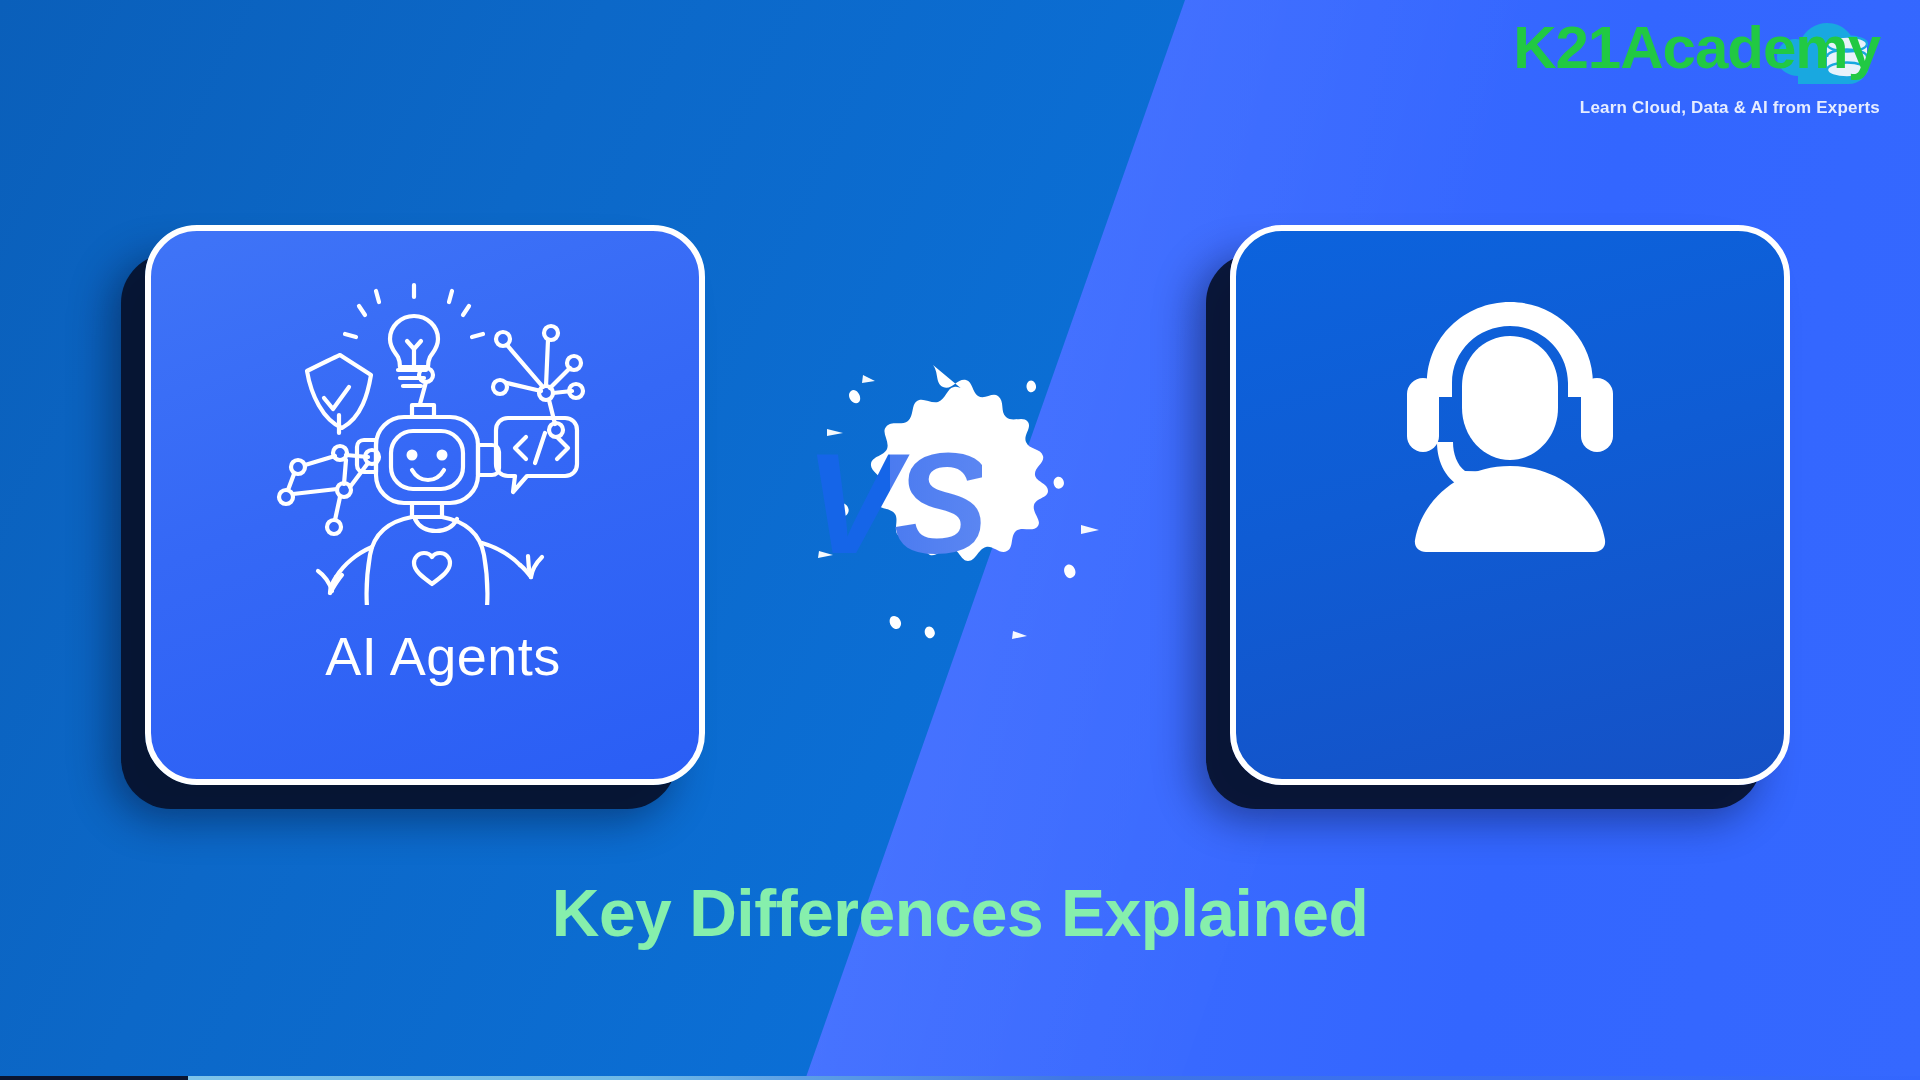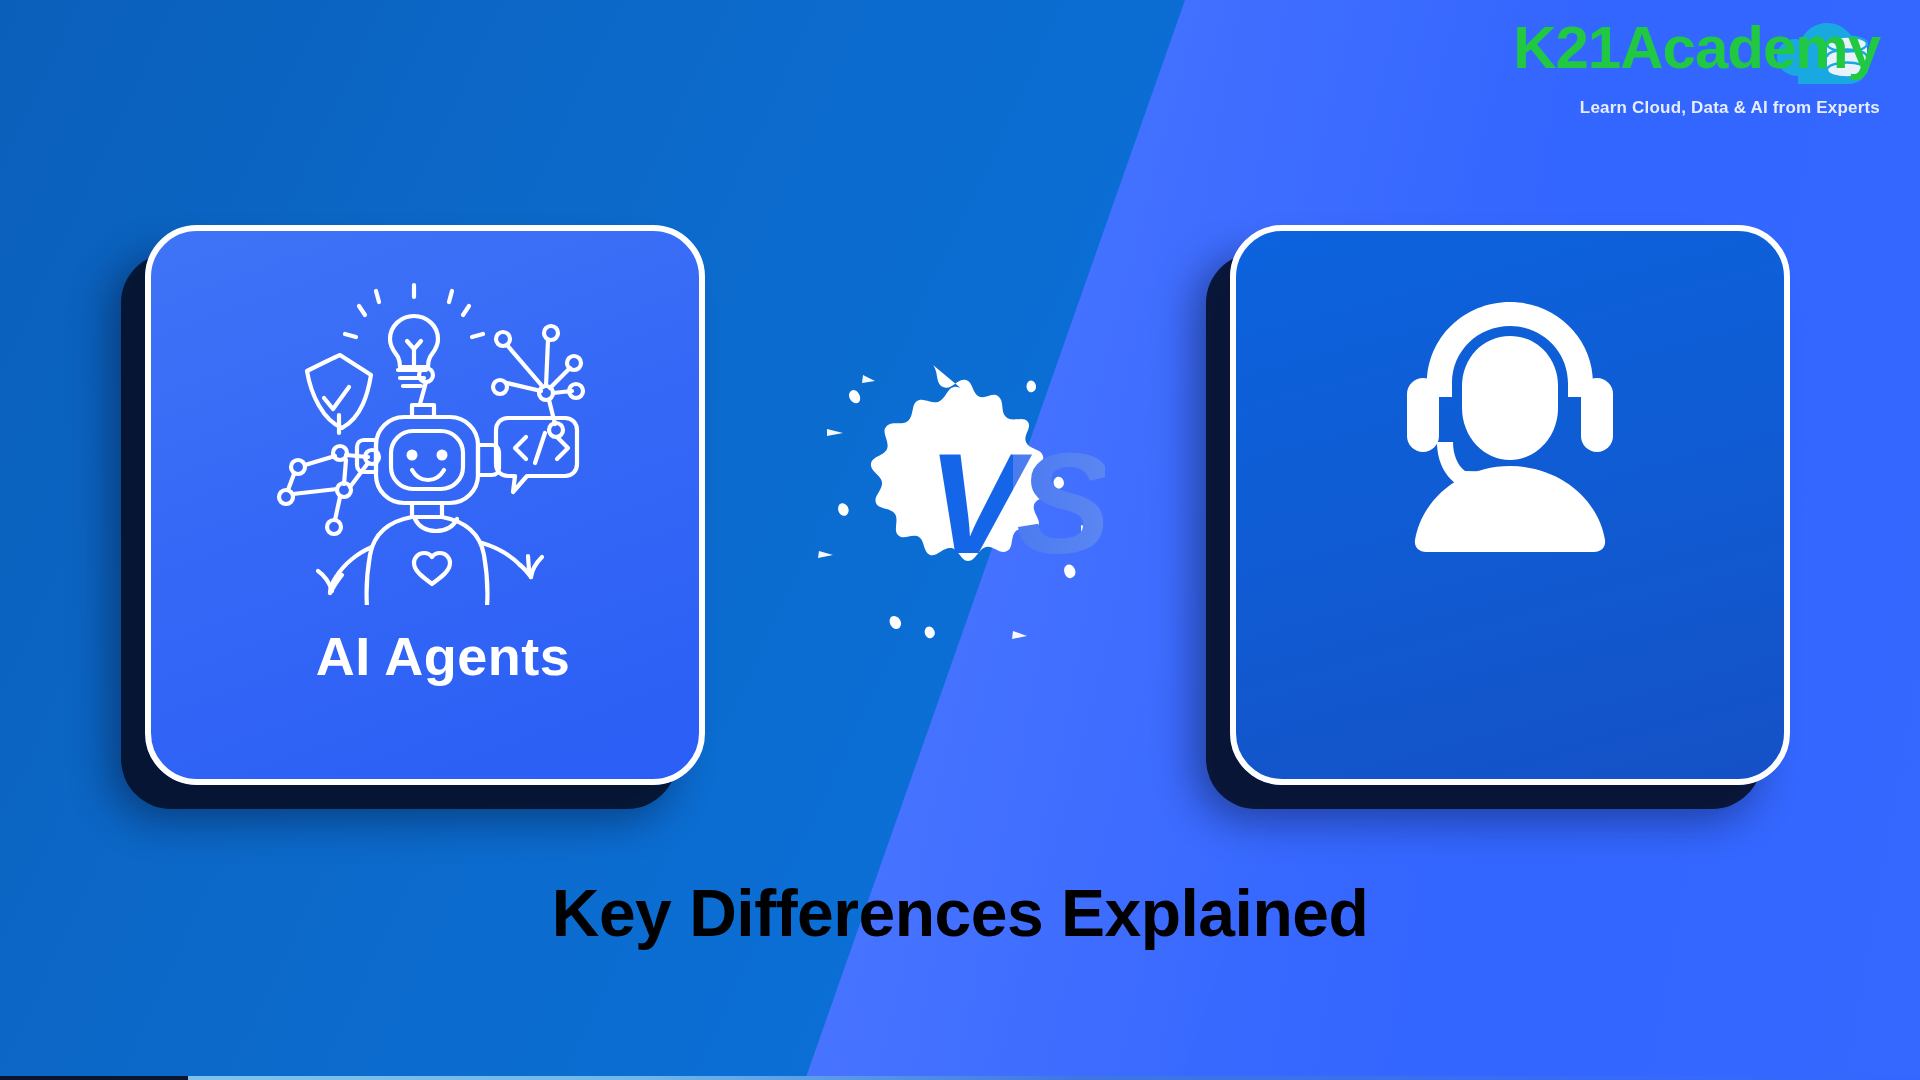--- a/index.html
+++ b/index.html
@@ -58,46 +58,46 @@
     display:flex; flex-direction:column;
     align-items:center; justify-content:flex-start;
     box-shadow: -26px 26px 0 -2px rgba(6,17,45,0.92),
                 -34px 34px 42px rgba(4,12,35,0.45);
   }
   #card-ai   { left:145px;  top:225px; background:linear-gradient(160deg,#3f74f7 0%,#3568f6 45%,#2a5ef5 100%); }
   #card-human{ left:1230px; top:225px; background:linear-gradient(165deg,#0c63dd 0%,#0f5cd4 45%,#1551c6 100%); }
 
   .card .art { flex:0 0 auto; margin-top:34px; height:350px; display:flex; align-items:center; justify-content:center; }
   .card .card-label {
-    font-size:54px; font-weight:700; color:#ffffff;
+    font-size:54px; font-weight:400; color:#ffffff;
     letter-spacing:0.5px; margin-top:10px;margin-left:36px;
   }
 
   
   #vs-badge {
     position:absolute; z-index:4;
     left:805px; top:355px; width:300px; height:290px;
-    display:flex; align-items:center; justify-content:flex-end;
+    display:flex; align-items:center; justify-content:flex-start;
   }
   #vs-badge .splat { position:absolute; inset:0; }
   #vs-badge .vs-text {
     position:relative; z-index:2;
     font-size:142px; font-weight:700; font-style:italic;
     letter-spacing:-6px; line-height:1;
     background:linear-gradient(90deg,#1565e8 0%,#1565e8 48%,#4b7bf0 48%,#5b86f2 100%);
     -webkit-background-clip:text; background-clip:text; color:transparent;
     transform:translateY(4px);
   }
 
   
   #headline {
     position:absolute; z-index:5;
     left:0; right:0; top:875px;
     text-align:center;
-    font-size:66px; font-weight:700; color:#000000;
+    font-size:66px; font-weight:700; color:#86efac;
     letter-spacing:-0.5px;
   }
 </style>
 </head>
 <body>
 
 <div id="bg">
   <div class="left-field"></div>
   <div class="right-field"></div>
   <div class="sheen"></div>

